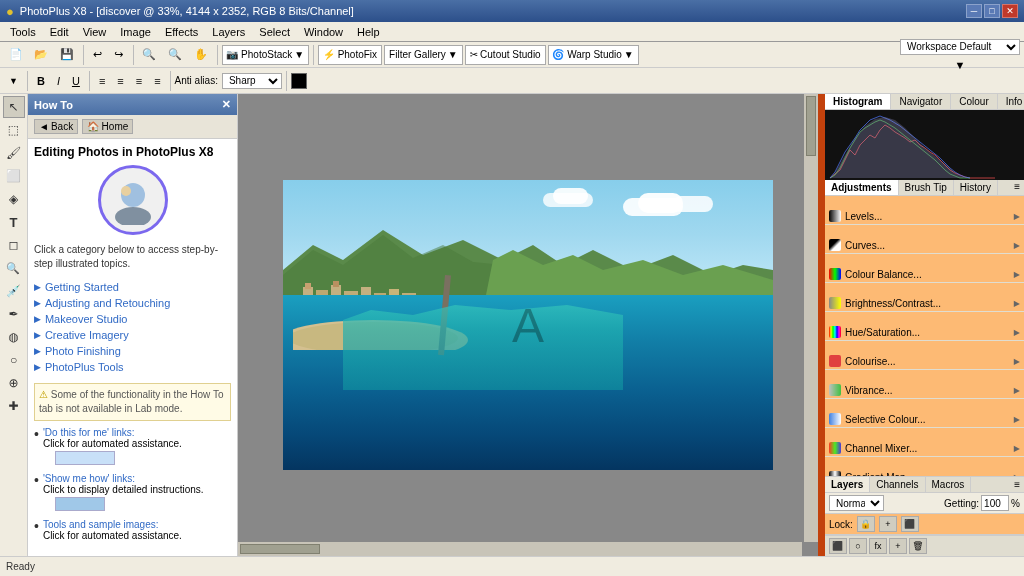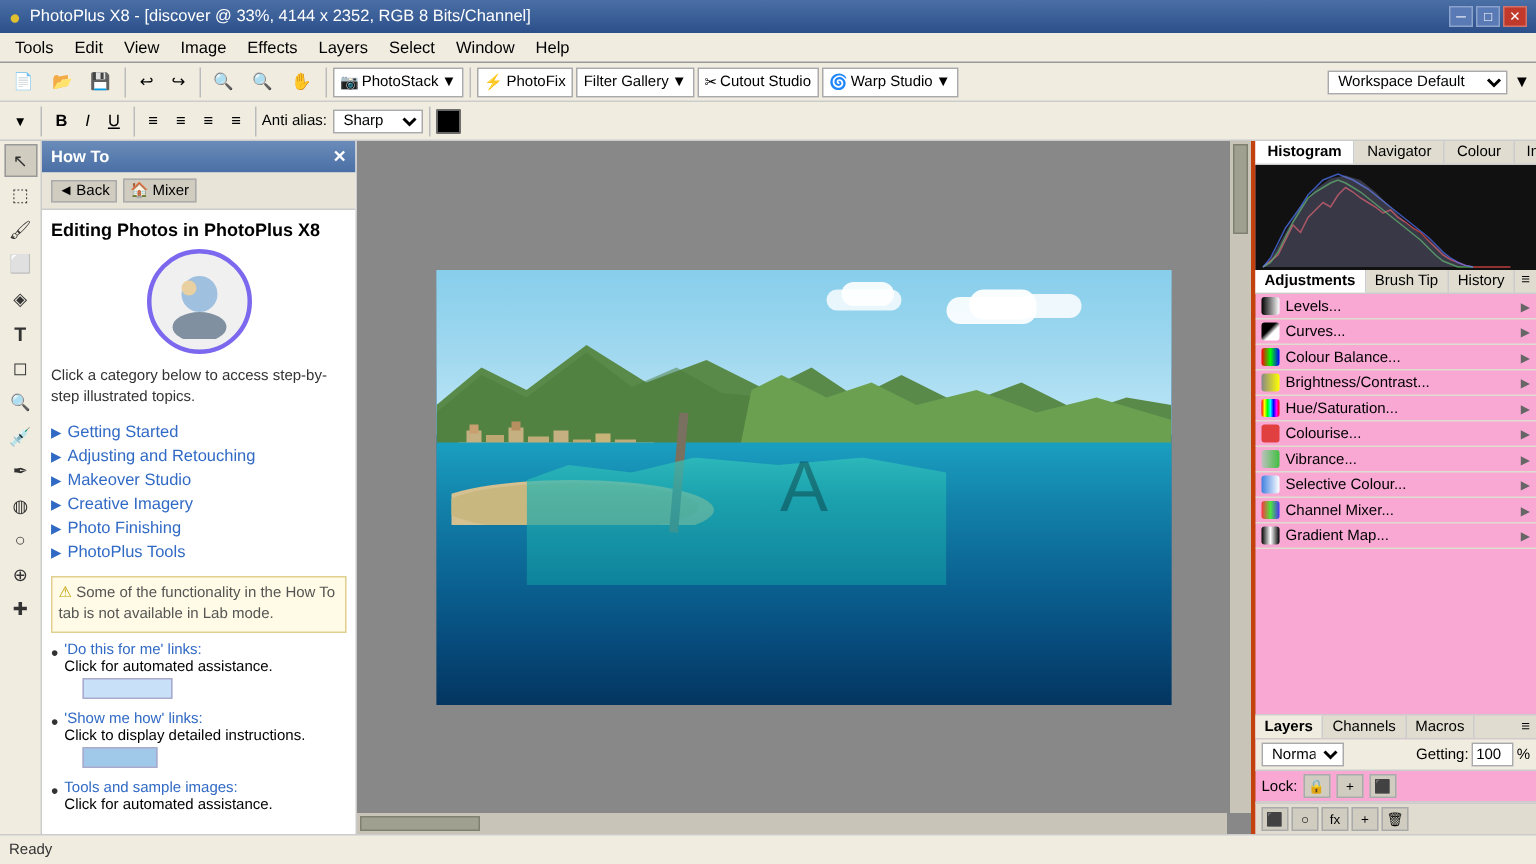--- a/index.html
+++ b/index.html
@@ -119,21 +119,21 @@
       position: relative; overflow: hidden;
     }
 
     .cursor-indicator {
       position: absolute; top: 50%; left: 50%; transform: translate(-50%, -50%);
       font-size: 48px; color: rgba(0,0,0,0.3); pointer-events: none;
     }
 
     
     #right-panel {
-      width: 190px; background: #f9a8d4; border-left: 3px solid #c2410c;
+      width: 206px; background: #fdba74; border-left: 7px solid #c2410c;
       display: flex; flex-direction: column;
     }
     #histogram-tabs {
       display: flex; border-bottom: 1px solid #ccc; background: #e0ddd0;
     }
     .htab {
       padding: 2px 8px; font-size: 10px; cursor: pointer; border-right: 1px solid #ccc;
     }
     .htab.active { background: #fff; font-weight: bold; }
     #histogram-graph {
@@ -142,21 +142,21 @@
     #adj-tabs {
       display: flex; border-bottom: 1px solid #ccc; background: #e0ddd0; font-size: 10px;
     }
     .atab {
       padding: 2px 6px; cursor: pointer; border-right: 1px solid #ccc;
     }
     .atab.active { background: #fff; font-weight: bold; }
     #adj-list { flex: 1; overflow-y: auto; }
     .adj-item {
       display: flex; align-items: center; padding: 2px 4px; cursor: pointer;
-      border-bottom: 1px solid #e0ddd0; font-size: 10px; gap: 4px;
+      border-bottom: 1px solid #e0ddd0; font-size: 10px; gap: 4px; margin-top: 12px;
     }
     .adj-color { width: 12px; height: 12px; border-radius: 2px; flex-shrink: 0; }
     .adj-arrow { margin-left: auto; color: #666; font-size: 8px; }
 
     
     #layers-section { border-top: 1px solid #ccc; }
     #layers-tabs { display: flex; background: #e0ddd0; border-bottom: 1px solid #ccc; }
     .ltab { padding: 2px 6px; font-size: 10px; cursor: pointer; border-right: 1px solid #ccc; }
     .ltab.active { background: #f0ece0; font-weight: bold; }
     #layers-toolbar {
@@ -251,21 +251,21 @@
   </div>
   <div class="tb-label-btn">
     <span>✂</span>
     <span>Cutout Studio</span>
   </div>
   <div class="tb-label-btn">
     <span>🌀</span>
     <span>Warp Studio</span>
     <span>▼</span>
   </div>
-  <div style="margin-left:auto; display:flex; align-items:center; gap:4px;">
+  <div style="margin-left:auto; display:flex; align-items:center; gap:4px;flex-direction:column;">
     <select class="lmode-select" style="width:120px; font-size:10px;">
       <option>Workspace Default</option>
     </select>
     <span>▼</span>
   </div>
 </div>
 
 <div id="toolbar2">
   <div class="tb-btn" style="font-size:9px;">▼</div>
   <div class="tb-sep"></div>
@@ -310,21 +310,21 @@
       <span>How To</span>
       <span style="cursor:pointer;">✕</span>
     </div>
     <div id="howto-nav">
       <div class="nav-btn">
         <span>◄</span>
         <span>Back</span>
       </div>
       <div class="nav-btn">
         <span>🏠</span>
-        <span>Mixer</span>
+        <span>Home</span>
       </div>
     </div>
     <div id="howto-content">
       <div class="howto-title">Editing Photos in PhotoPlus X8</div>
       <div class="howto-icon-area">
         <div class="howto-circle">
           <svg width="50" height="50" viewBox="0 0 50 50">
             <circle cx="25" cy="20" r="12" fill="#a0c0e0"></circle>
             <ellipse cx="25" cy="42" rx="18" ry="10" fill="#8090a0"></ellipse>
             <circle cx="18" cy="16" r="5" fill="#e8d0a0"></circle>

